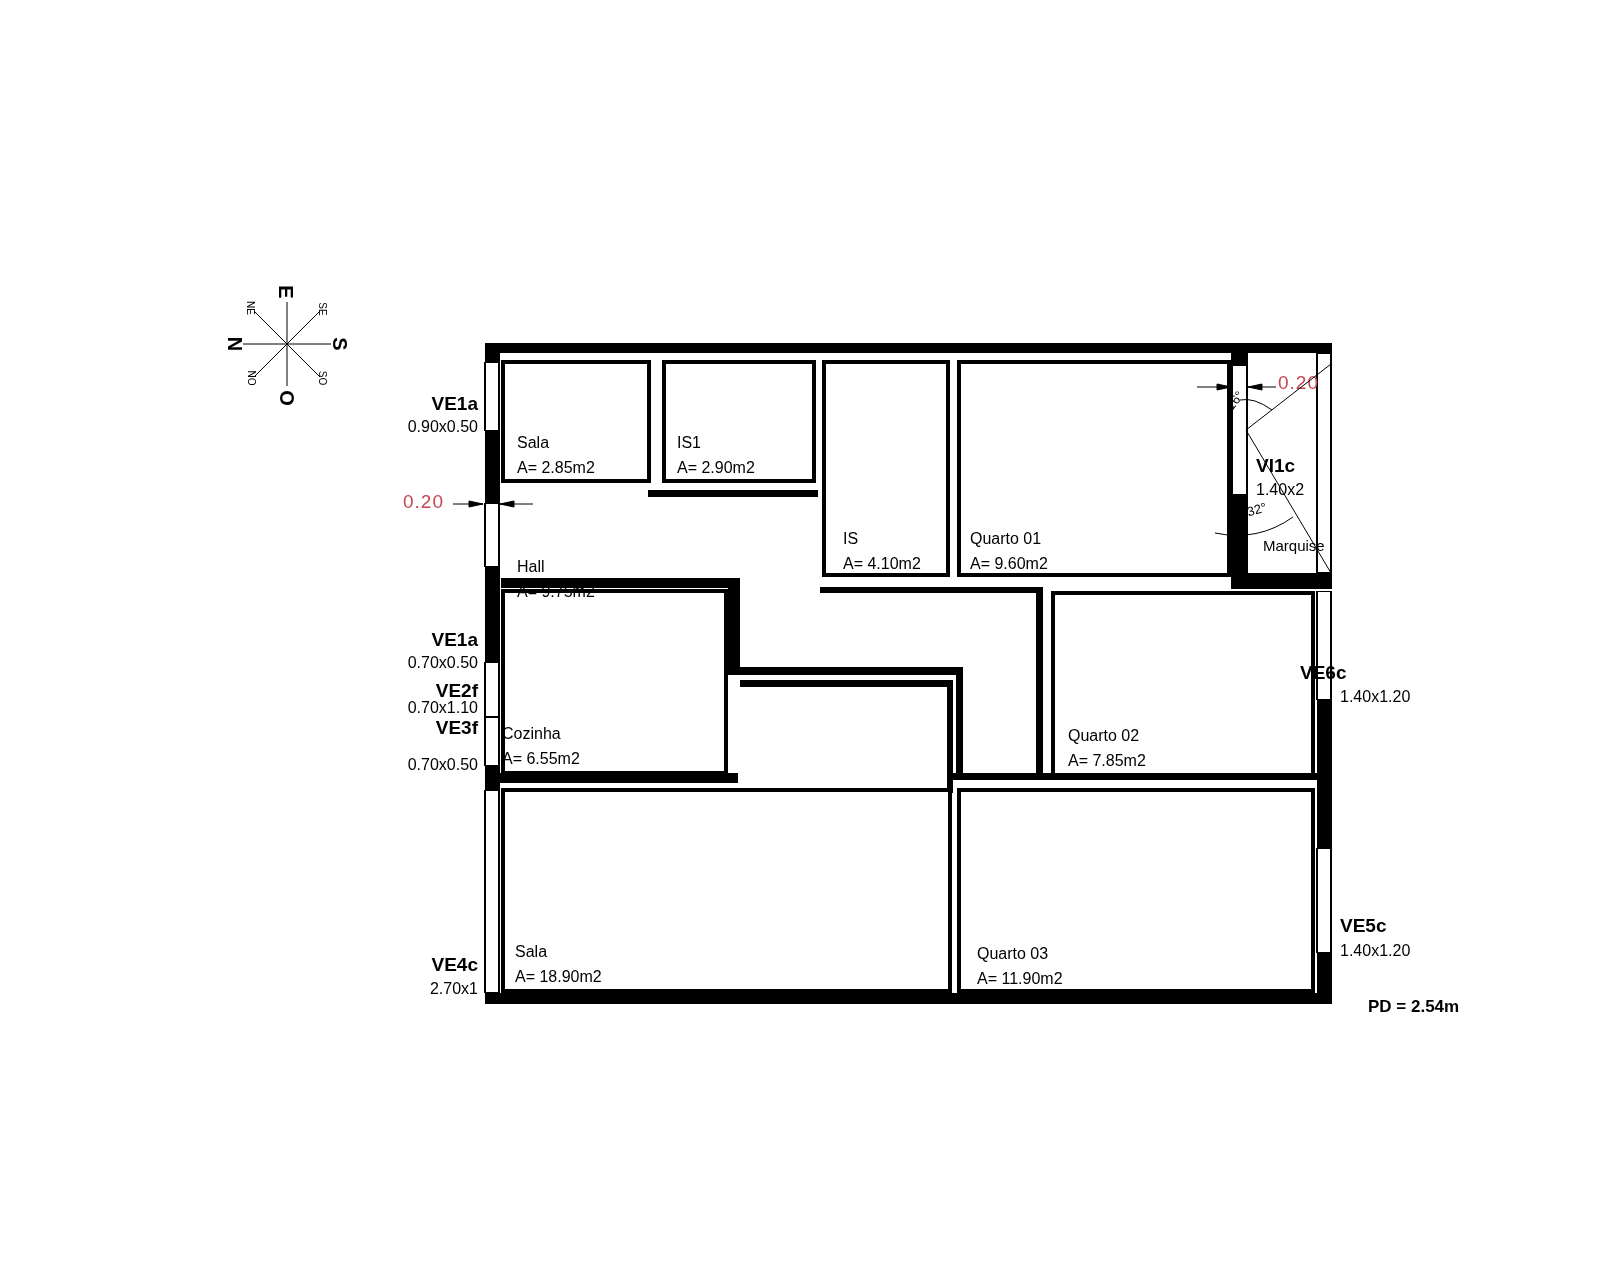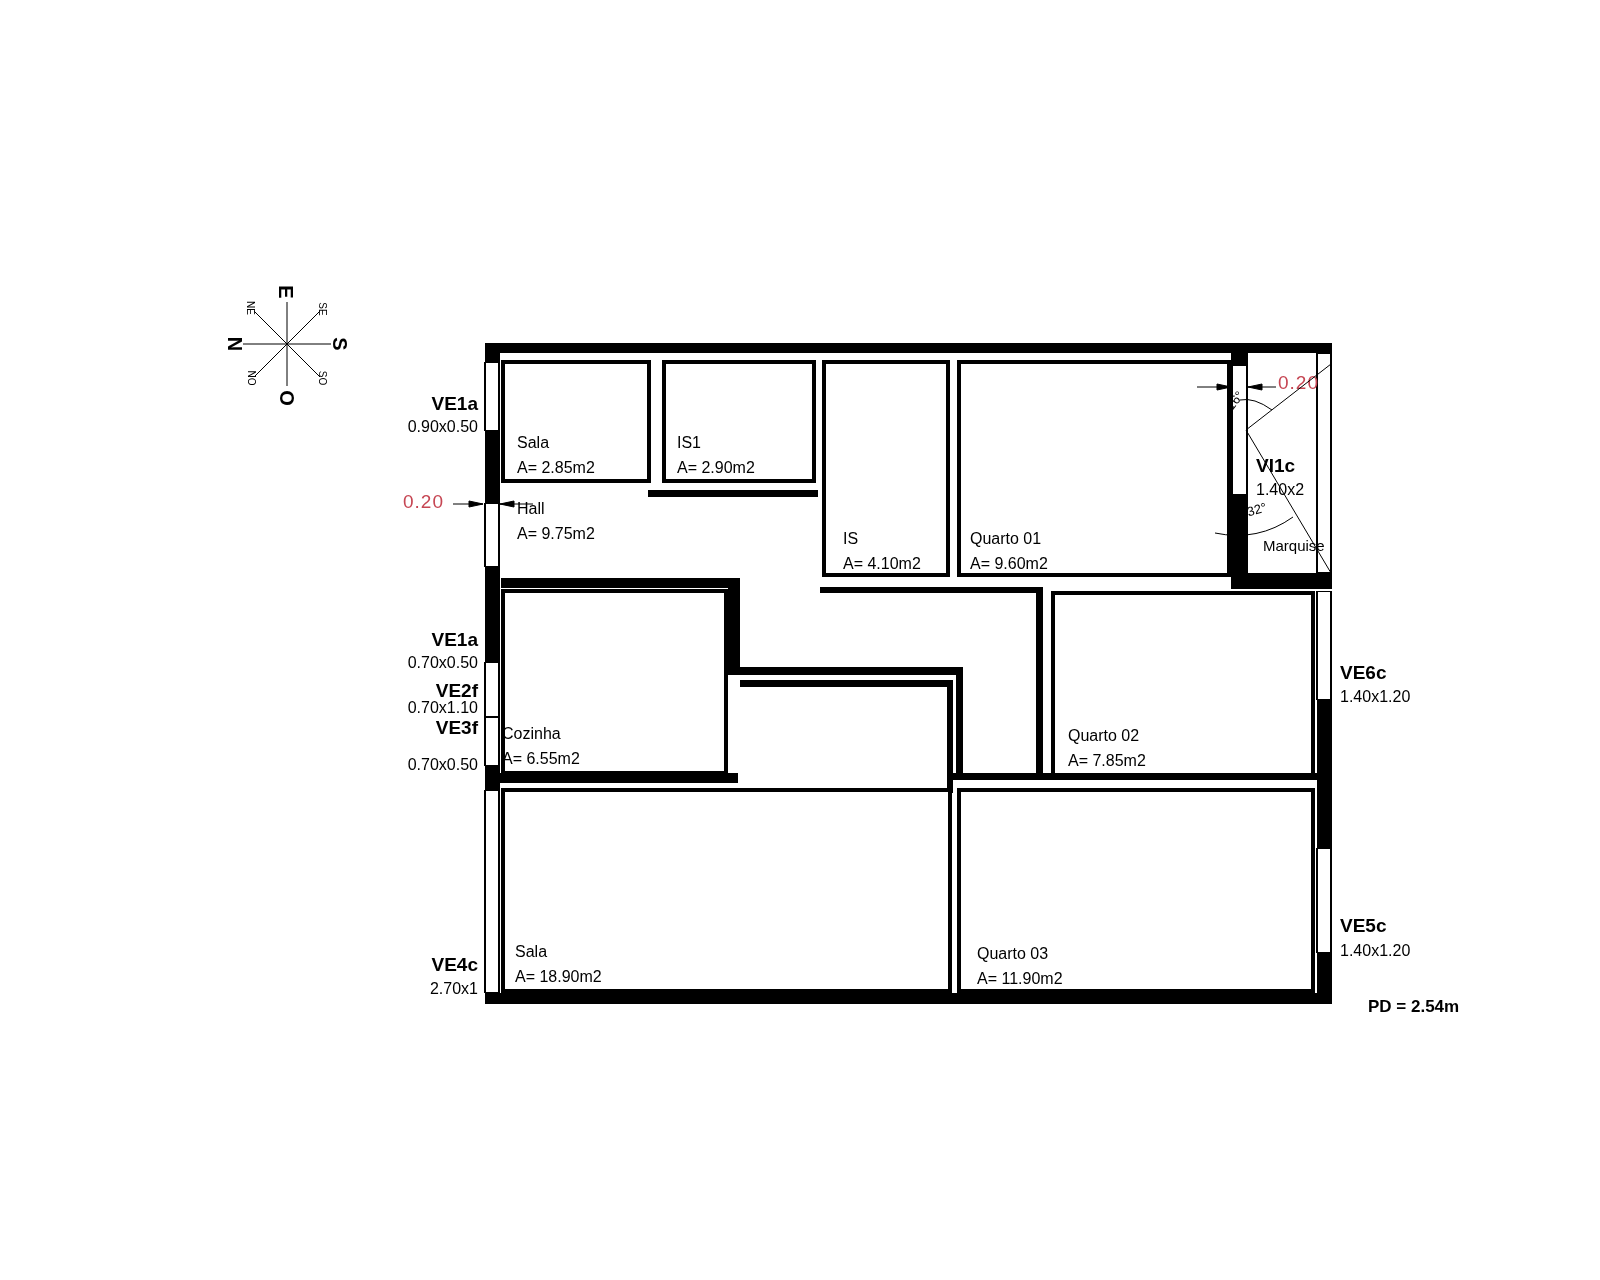--- a/index.html
+++ b/index.html
@@ -68,21 +68,21 @@
   <div class="win" style="left:1231px;top:365px;width:17px;height:130px"></div>
 
   <div class="room-label" style="left:517px;top:430px">
     <div>Sala</div>
     <div>A= 2.85m2</div>
   </div>
   <div class="room-label" style="left:677px;top:430px">
     <div>IS1</div>
     <div>A= 2.90m2</div>
   </div>
-  <div class="room-label" style="left:517px;top:496px">
+  <div class="room-label" style="left:517px;top:554px">
     <div>Hall</div>
     <div>A= 9.75m2</div>
   </div>
   <div class="room-label" style="left:843px;top:526px">
     <div>IS</div>
     <div>A= 4.10m2</div>
   </div>
   <div class="room-label" style="left:970px;top:526px">
     <div>Quarto 01</div>
     <div>A= 9.60m2</div>
@@ -111,21 +111,21 @@
   <div class="olabel code" style="right:1122px;top:629px">VE1a</div>
   <div class="olabel size" style="right:1122px;top:654px">0.70x0.50</div>
   <div class="olabel code" style="right:1122px;top:680px">VE2f</div>
   <div class="olabel size" style="right:1122px;top:699px">0.70x1.10</div>
   <div class="olabel code" style="right:1122px;top:717px">VE3f</div>
   <div class="olabel size" style="right:1122px;top:756px">0.70x0.50</div>
 
   <div class="olabel code" style="right:1122px;top:954px">VE4c</div>
   <div class="olabel size" style="right:1122px;top:980px">2.70x1</div>
 
-  <div class="olabel code" style="left:1340px;top:662px">VE6c</div>
+  <div class="olabel code" style="left:1300px;top:662px">VE6c</div>
   <div class="olabel size" style="left:1340px;top:688px">1.40x1.20</div>
   <div class="olabel code" style="left:1340px;top:915px">VE5c</div>
   <div class="olabel size" style="left:1340px;top:942px">1.40x1.20</div>
   <div class="olabel code" style="left:1256px;top:455px">VI1c</div>
   <div class="olabel size" style="left:1256px;top:481px">1.40x2</div>
 
   <div class="red-dim" style="left:403px;top:491px;color:#c64653">0.20</div>
   <div class="red-dim" style="left:1278px;top:372px;color:#c64653">0.20</div>
   <div class="pd" style="left:1368px;top:997px">PD = 2.54m</div>
   <div class="angle" style="left:1225px;top:393px;transform:rotate(-52deg)">16°</div>

